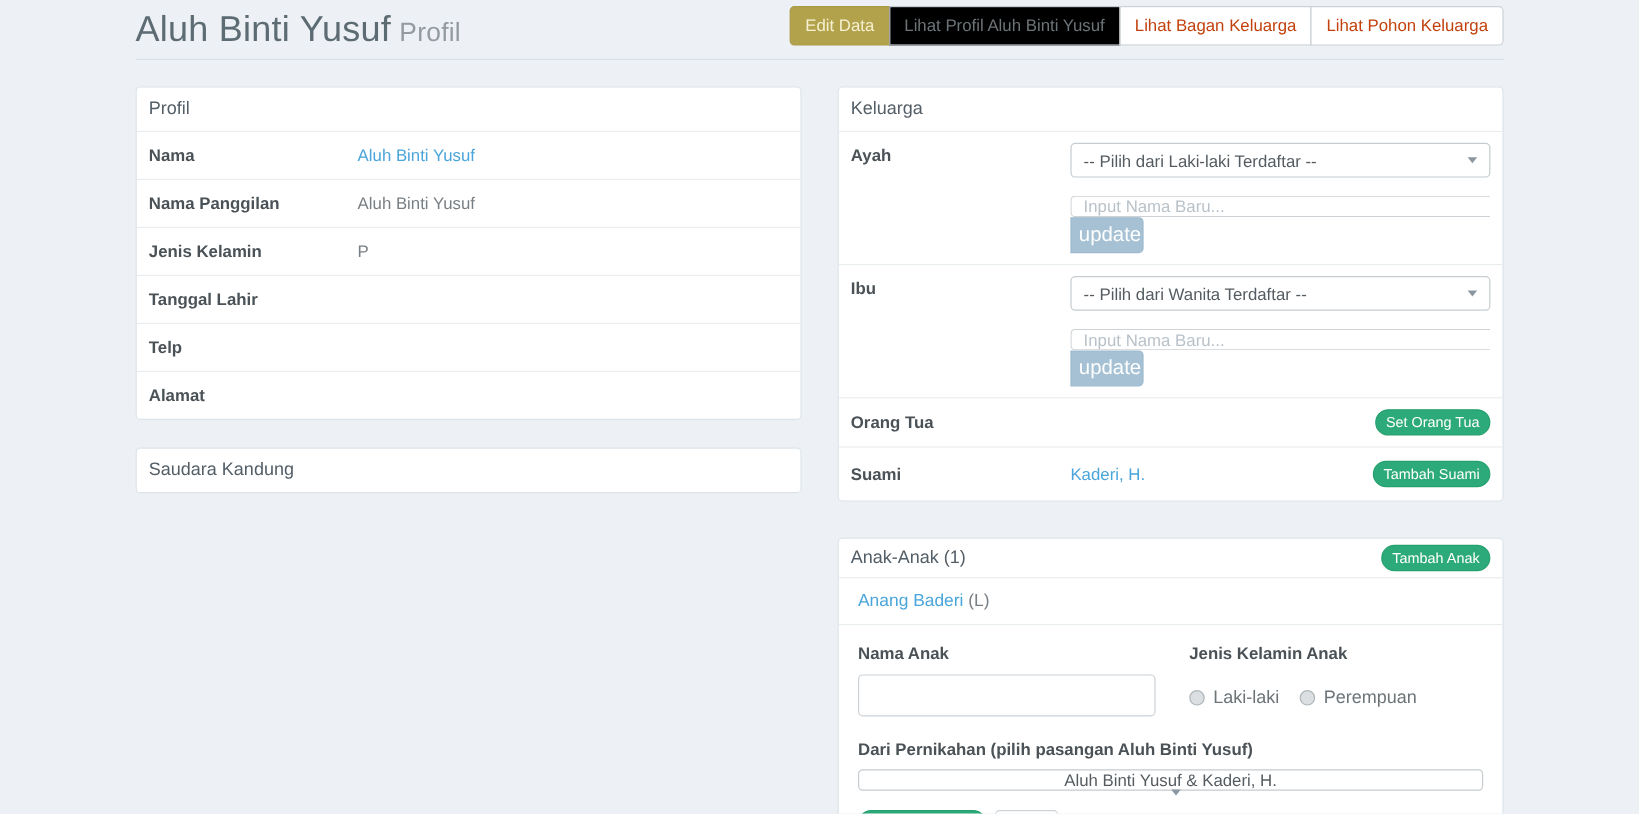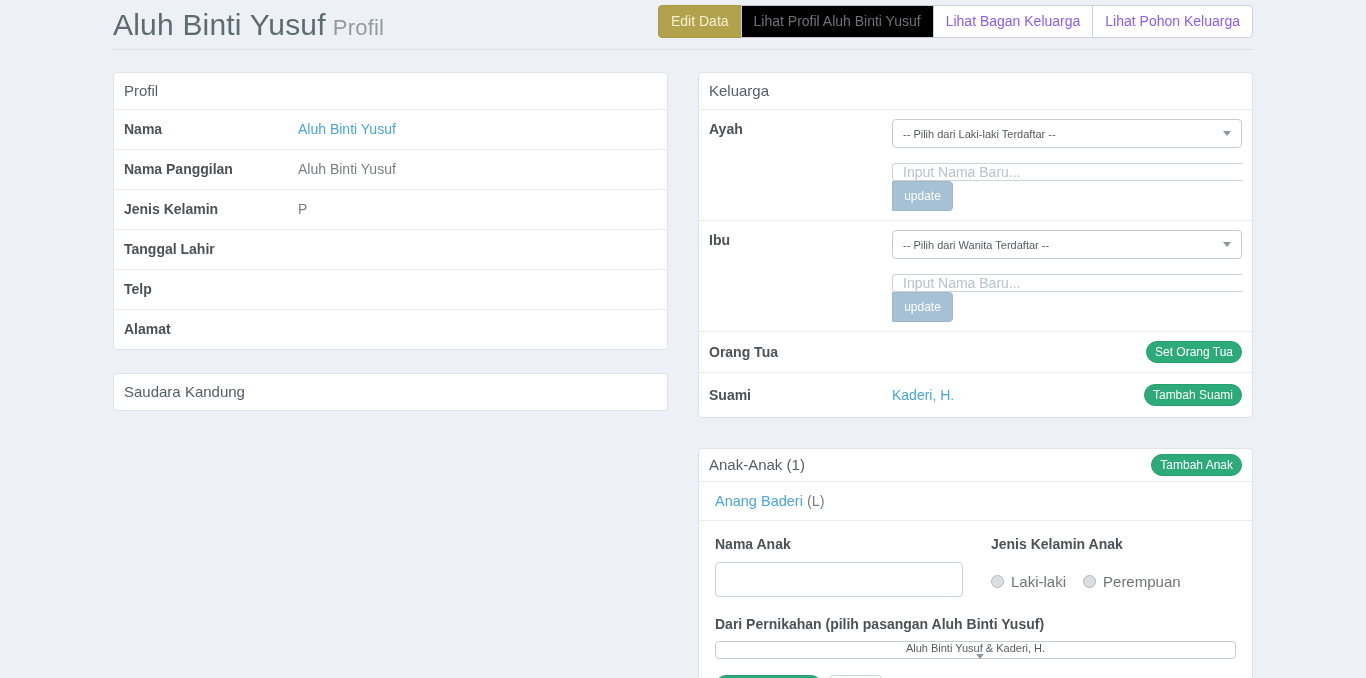--- a/index.html
+++ b/index.html
@@ -13,21 +13,21 @@
   .container { width: 1140px; margin: 0 auto; }
 
   
   .page-header { display: flex; justify-content: space-between; align-items: flex-start; padding-top: 5px; }
   h1.title { margin: 3px 0 0; font-size: 30px; font-weight: 400; color: #5d6b73; letter-spacing: .2px; }
   h1.title .subtitle { font-size: 22px; color: #939ba1; margin-left: 7px; font-weight: 400; }
 
   .btn-group { display: flex; margin-top: 0; }
   .btn-group .gbtn {
     height: 33px; padding: 0 12px; font-size: 14px; line-height: 31px;
-    background: #fff; color: #8b5cf6; border: 1px solid #ccd2d6;
+    background: #fff; color: #c2410c; border: 1px solid #ccd2d6;
     margin-left: -1px; cursor: pointer; white-space: nowrap;
     font-family: inherit;
   }
   .btn-group .gbtn:first-child { border-radius: 4px 0 0 4px; margin-left: 0; }
   .btn-group .gbtn:last-child  { border-radius: 0 4px 4px 0; }
   .gbtn.olive  { background: #b3a24c; color: #f5f0d0; border-color: #ab9a46; }
   .gbtn.activeg { background: #000000; color: #6d7478; border-color: #c3c9cd; box-shadow: inset 0 2px 4px rgba(0,0,0,.08); }
 
   hr.top-divider { border: none; border-top: 1px solid #d9e0e5; margin: 7px 0 0; }
 
@@ -51,34 +51,34 @@
   .krow .lbl { width: 183px; flex: none; font-weight: bold; color: #4a5257; line-height: 19px; padding-top: 1px; }
   .krow .ctrl { flex: 1; min-width: 0; }
   .krow.vcenter { align-items: center; padding: 9px 10px; }
   .krow.vcenter .lbl { padding-top: 0; }
   .krow .spacer { flex: 1; }
 
   
   .select {
     height: 29px; border: 1px solid #c6ccd0; border-radius: 4px; background: #fff;
     display: flex; align-items: center; justify-content: space-between;
-    padding: 0 10px; font-size: 11px; color: #555c61; cursor: pointer; width: 100%;
+    padding: 0 10px; font-size: 14px; color: #555c61; cursor: pointer; width: 100%;
   }
   .caret { width: 0; height: 0; border-left: 4px solid transparent; border-right: 4px solid transparent; border-top: 5px solid #8b97a0; flex: none; margin-left: 8px; }
 
   .input-group { display: flex; margin-top: 15px; width: 100%; flex-direction: column; }
   .tinput {
     flex: 1; min-width: 0; height: 30px; border: 1px solid #ccd2d6; border-right: none;
     border-radius: 4px 0 0 4px; padding: 0 10px; font-size: 14px; color: #555c61;
     outline: none; font-family: inherit; background: #fff;
   }
   .tinput::placeholder { color: #b9c2c9; }
   .btn-update {
     width: 61px; flex: none; height: 30px; background: #a6c1d4; color: #fdfefe;
-    border: 1px solid #9cb9ce; border-radius: 0 4px 4px 0; font-size: 12px;
+    border: 1px solid #9cb9ce; border-radius: 0 4px 4px 0; font-size: 17px;
     cursor: pointer; font-family: inherit;
   }
 
   .btn-green {
     background: #2caa79; border: 1px solid #27a06f; color: #fff; border-radius: 11px;
     cursor: pointer; font-family: inherit;
   }
   .btn-green.small { height: 22px; padding: 0 8px; font-size: 12px; line-height: 20px; flex: none; }
 
   

